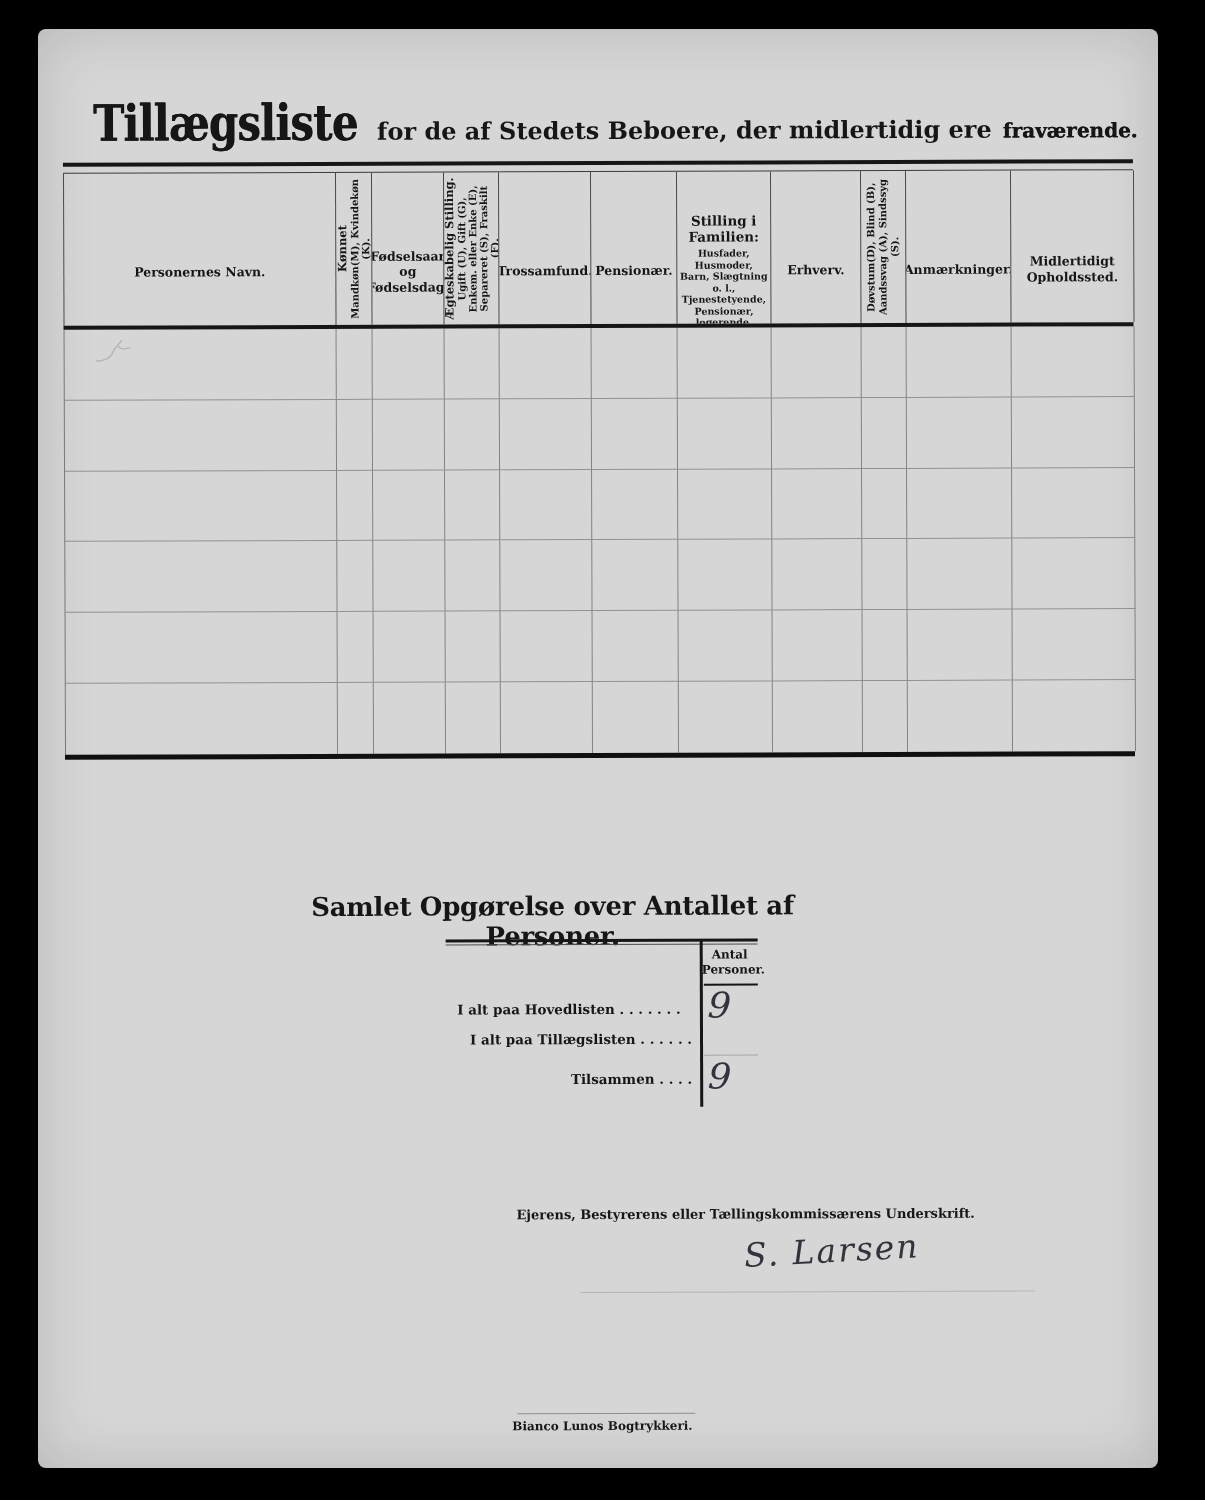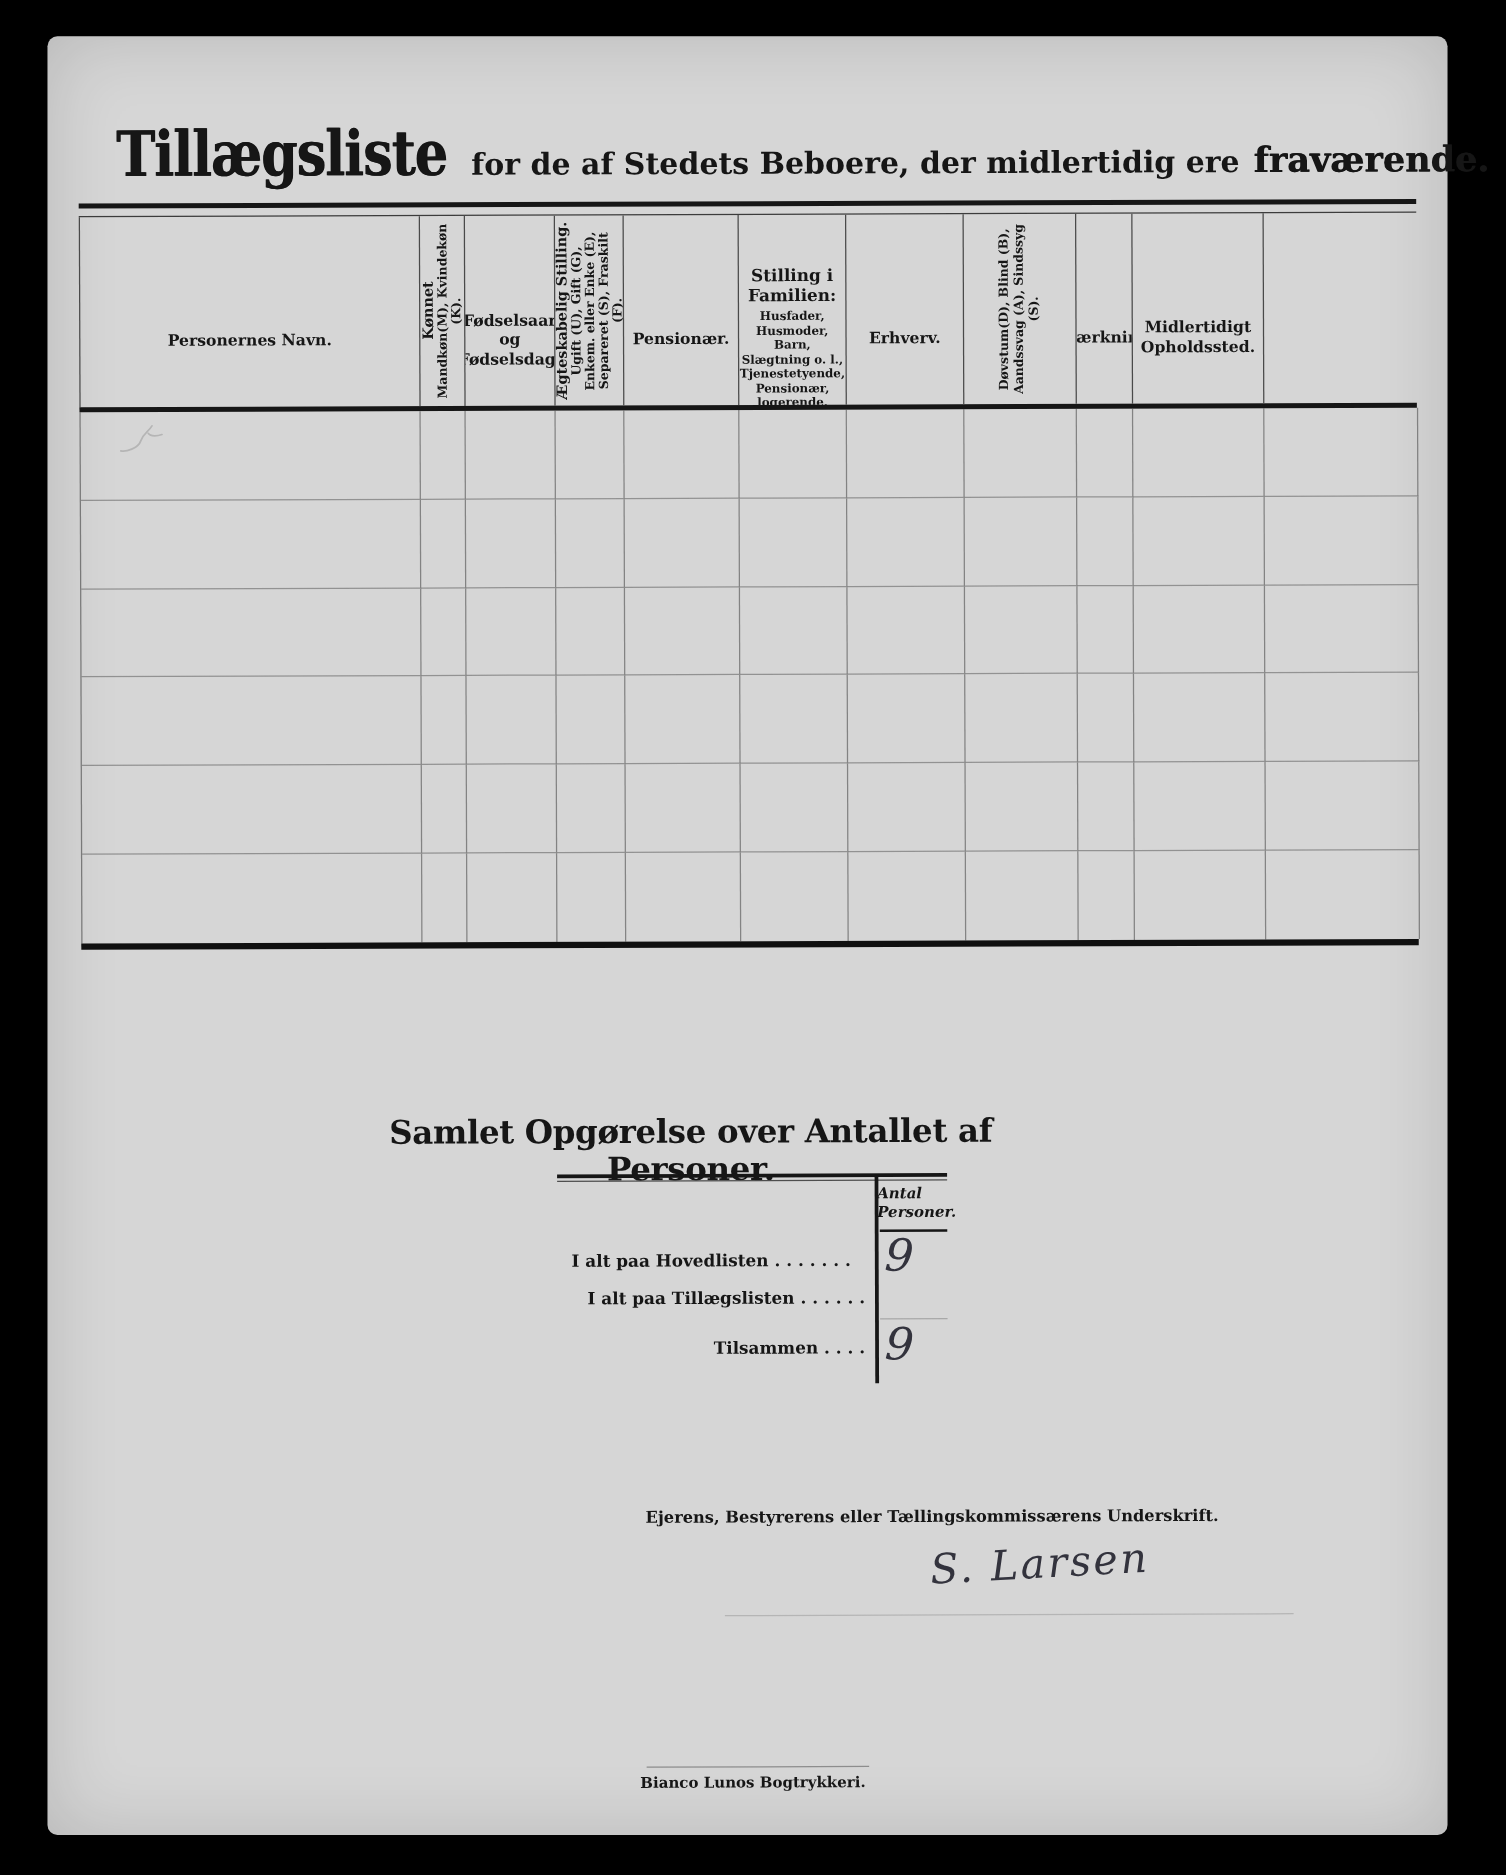--- a/index.html
+++ b/index.html
@@ -23,21 +23,21 @@
   .title-block { position: absolute; left: 57px; top: 68px; width: 1040px; white-space: nowrap; }
   .title-main {
     display: inline-block;
     font-size: 50px; font-weight: bold; line-height: 1;
     letter-spacing: -1px;
     transform: scaleX(0.84); transform-origin: left bottom;
     margin-right: -52px;
     text-shadow: 0.6px 0 0 currentColor;
   }
   .title-rest { font-size: 24px; font-weight: bold; margin-left: 16px; }
-  .title-emph { font-size: 28px; font-weight: bold; text-shadow: 0.5px 0 0 currentColor; margin-left: 6px; text-align: center; }
+  .title-emph { font-size: 20px; font-weight: bold; text-shadow: 0.5px 0 0 currentColor; margin-left: 6px; text-align: center; }
 
   
   .table-block { position: absolute; left: 27px; top: 132px; width: 1070px; }
   .dbl-top { height: 11px; border-top: 4px solid var(--ink,#161616); border-bottom: 1px solid #3c3c3c; }
   .thead, .trow {
     display: grid;
     grid-template-columns: 272px 36px 72px 55px 92px 86px 94px 90px 45px 105px 123px;
   }
   .thead { height: 152px; border-left: 1px solid #4a4a4a; }
   .hcell {
@@ -64,22 +64,22 @@
   .trow:last-child .tcell { border-bottom: none; }
   .thick-bottom { height: 5px; background: #101010; }
   .smudge { position: absolute; left: 55px; top: 306px; opacity: .55; }
 
   
   .sum-title { position: absolute; left: 272px; top: 862px; width: 484px; text-align: center;
                font-size: 26px; font-weight: bold; letter-spacing: -0.3px; }
   .sum-table { position: absolute; left: 407px; top: 910px; width: 312px; height: 172px; }
   .sum-topline { height: 6px; border-top: 3px solid var(--ink,#161616); border-bottom: 1px solid #4e4e4e; }
   .sum-vline { position: absolute; left: 254px; top: 2px; width: 3px; height: 166px; background: var(--ink,#161616); }
-  .sum-colhead { position: absolute; left: 256px; top: 9px; width: 56px; 
-                 font-size: 12px; font-weight: bold; line-height: 15px; font-style: italic; }
+  .sum-colhead { position: absolute; left: 256px; top: 9px; width: 56px; text-align: center;
+                 font-size: 12px; font-weight: bold; line-height: 15px; }
   .sum-colhead-rule { position: absolute; left: 258px; top: 45px; width: 54px; height: 2px; background: var(--ink,#161616); }
   .sum-label { position: absolute; left: 0; width: 246px; text-align: right;
                font-size: 13.5px; font-weight: bold; white-space: nowrap; }
   .sum-label-1 { top: 62px; text-align: center; }
   .sum-label-2 { top: 92px; }
   .sum-label-3 { top: 132px; }
   .sum-faint-rule { position: absolute; left: 258px; top: 116px; width: 54px; height: 1px; background: #a8a8a8; }
   .sum-val { position: absolute; left: 262px; width: 44px;
              font-style: italic; font-size: 36px; line-height: 1; color: var(--handwriting,#33333d); }
   .sum-val-1 { top: 50px; transform: rotate(4deg); }
@@ -125,20 +125,23 @@
             </div>
           </div>
           <div class="hcell">
             <div class="hmain">Fødselsaar og Fødselsdag.</div>
           </div>
           <div class="hcell">
             <div class="vwrap">
               <div class="vmain">Ægteskabelig Stilling.</div>
               <div class="vsub">Ugift (U), Gift (G), Enkem. eller Enke (E), Separeret (S), Fraskilt (F).</div>
             </div>
+          </div>
+          <div class="hcell">
+            <div class="hmain">Trossamfund.</div>
           </div>
           <div class="hcell">
             <div class="hmain">Pensionær.</div>
           </div>
           <div class="hcell">
             <div>
               <div class="hmain stilling-main">Stilling i Familien:</div>
               <div class="hsub">Husfader, Husmoder, Barn, Slægtning o. l., Tjenestetyende, Pensionær, logerende.</div>
             </div>
           </div>

